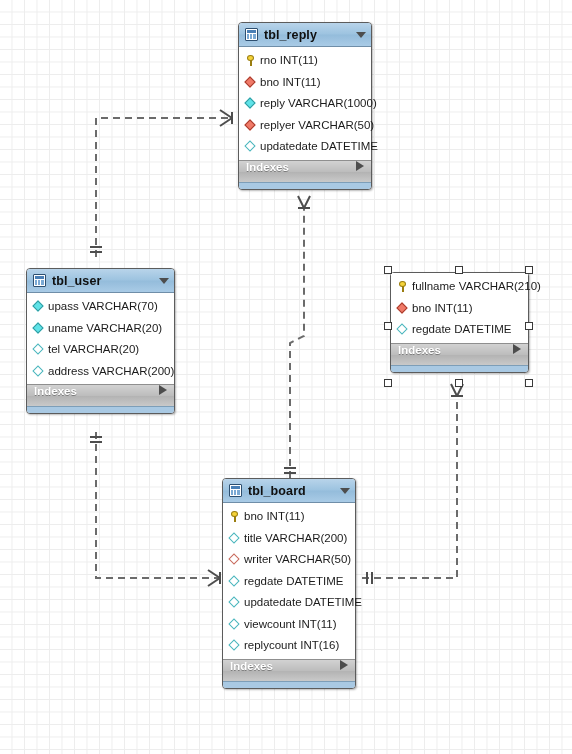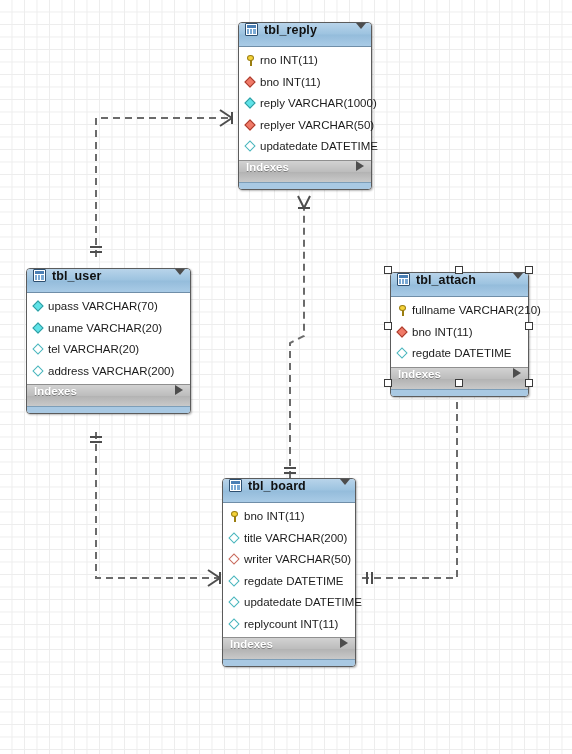--- a/index.html
+++ b/index.html
@@ -25,21 +25,21 @@
   .tbl{
     position:absolute;
     border:1px solid #5c5c5c;
     background:#ffffff;
     box-sizing:border-box;
     box-shadow:1px 1px 2px rgba(0,0,0,.28);
     border-radius:4px;
   }
   .tbl .hdr{
     height:24px;
-    display:flex;align-items:flex-start;
+    display:flex;align-items:center;
     background:linear-gradient(to bottom,#b8d4ea 0%,#9dc3e0 48%,#94bcdb 52%,#a9cbe6 100%);
     border-bottom:1px solid #6f8ea8;
     border-radius:3px 3px 0 0;
     padding:0 5px 0 6px;
     box-sizing:border-box;
   }
   .tbl .hdr .tbl-ico{
     width:13px;height:13px;flex:0 0 13px;margin-right:6px;
     border:1px solid #2d4f70;background:#ffffff;border-radius:1px;position:relative;
     box-sizing:border-box;
@@ -182,21 +182,21 @@
         <span class="txt">updatedate DATETIME</span>
         </div>
     </div>
     <div class="idx">
       <span class="lab">Indexes</span>
       <span class="tri"></span>
     </div>
     <div class="foot"></div>
   </div>
 
-  <div class="tbl" id="t-user" style="left:26px;top:268px;width:165px;">
+  <div class="tbl" id="t-user" style="left:26px;top:268px;width:149px;">
     <div class="hdr">
       <span class="tbl-ico"></span>
       <span class="tname">tbl_user</span>
       <span class="caret"></span>
     </div>
     <div class="cols">
       <div class="col">
         <span class="g dia cyan"></span>
         <span class="txt">upass VARCHAR(70)</span>
         </div>
@@ -214,25 +214,20 @@
         </div>
     </div>
     <div class="idx">
       <span class="lab">Indexes</span>
       <span class="tri"></span>
     </div>
     <div class="foot"></div>
   </div>
 
   <div class="tbl" id="t-attach" style="left:390px;top:272px;width:139px;">
-    <div class="hdr">
-      <span class="tbl-ico"></span>
-      <span class="tname">tbl_attach</span>
-      <span class="caret"></span>
-    </div>
     <div class="cols">
       <div class="col">
         <span class="g key"></span>
         <span class="txt">fullname VARCHAR(210)</span>
         </div>
       <div class="col">
         <span class="g dia red"></span>
         <span class="txt">bno INT(11)</span>
         </div>
       <div class="col">
@@ -278,21 +273,25 @@
       <div class="col">
         <span class="g dia hollow"></span>
         <span class="txt">regdate DATETIME</span>
         </div>
       <div class="col">
         <span class="g dia hollow"></span>
         <span class="txt">updatedate DATETIME</span>
         </div>
       <div class="col">
         <span class="g dia hollow"></span>
-        <span class="txt">replycount INT(11)</span>
+        <span class="txt">viewcount INT(11)</span>
+        </div>
+      <div class="col">
+        <span class="g dia hollow"></span>
+        <span class="txt">replycount INT(16)</span>
         </div>
     </div>
     <div class="idx">
       <span class="lab">Indexes</span>
       <span class="tri"></span>
     </div>
     <div class="foot"></div>
   </div>
 
 </div>

